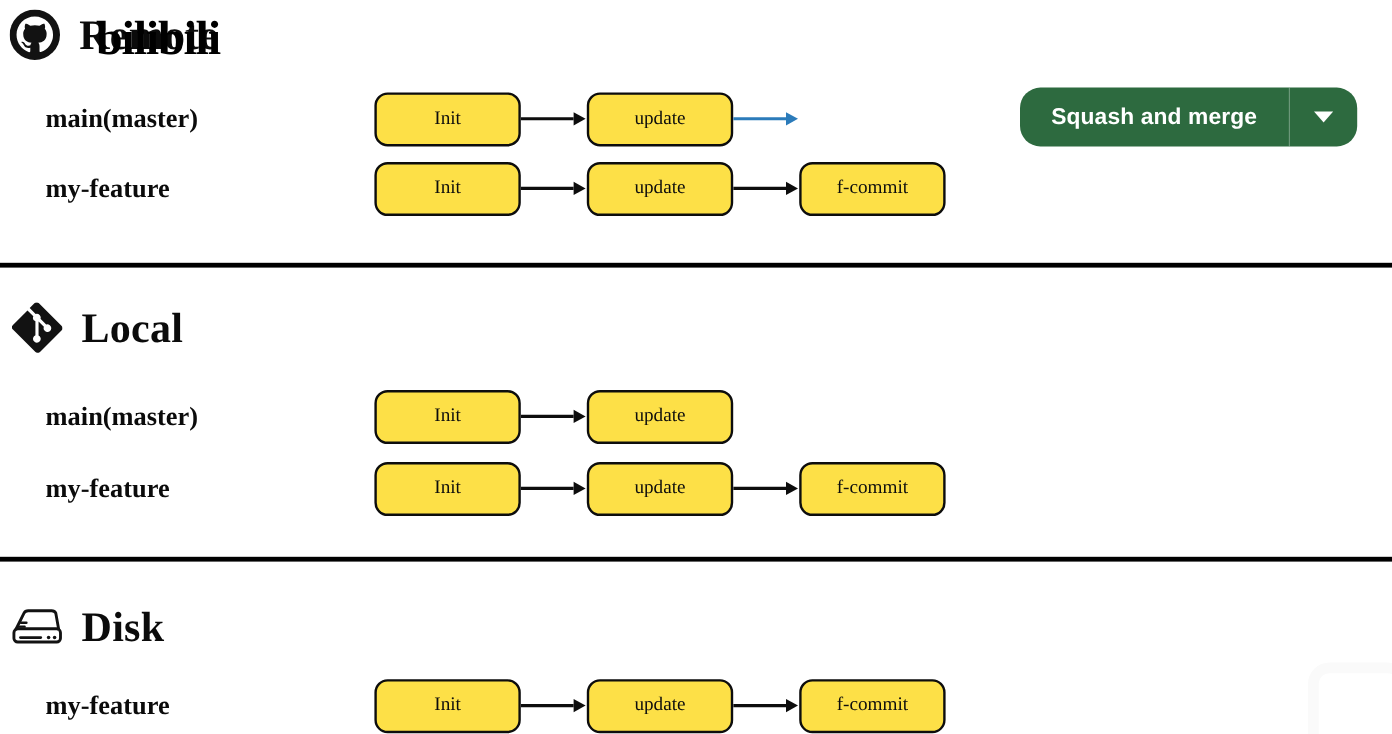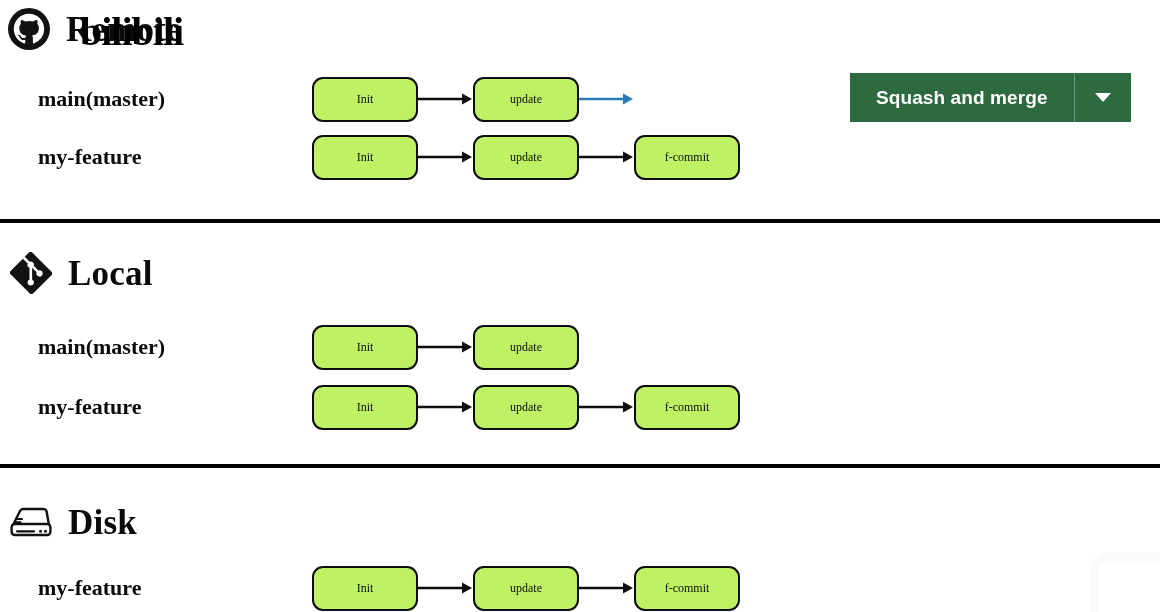--- a/index.html
+++ b/index.html
@@ -93,30 +93,30 @@
   .commit-chain {
     position: absolute;
     left: 312px;
     display: flex;
     align-items: center;
     height: 46px;
   }
 
   .commit-box {
     box-sizing: border-box;
-    width: 106px;
+    width: 122px;
     height: 45px;
     border: 2.5px solid #0d0d0d;
     border-radius: 11px;
-    background: #bef264;
+    background: #fde047;
     display: flex;
     align-items: center;
     justify-content: center;
     font-family: "Liberation Serif", "DejaVu Serif", serif;
-    font-size: 12px;
+    font-size: 16px;
     font-weight: 400;
     color: #0d0d0d;
     white-space: nowrap;
     flex: none;
   }
   .commit-box.accent {
     border-color: #2b7bba;
     color: #2b7bba;
   }
 
@@ -130,21 +130,21 @@
 
   
   #squash-merge-button {
     position: absolute;
     left: 850px;
     top: 73px;
     height: 49px;
     display: flex;
     align-items: stretch;
     background: #2d6a3f;
-    border-radius: 0;
+    border-radius: 17px;
     overflow: hidden;
     cursor: pointer;
   }
   #squash-merge-label {
     display: flex;
     align-items: center;
     padding: 0 26px;
     font-family: "Liberation Sans", "DejaVu Sans", sans-serif;
     font-size: 19px;
     font-weight: 700;

